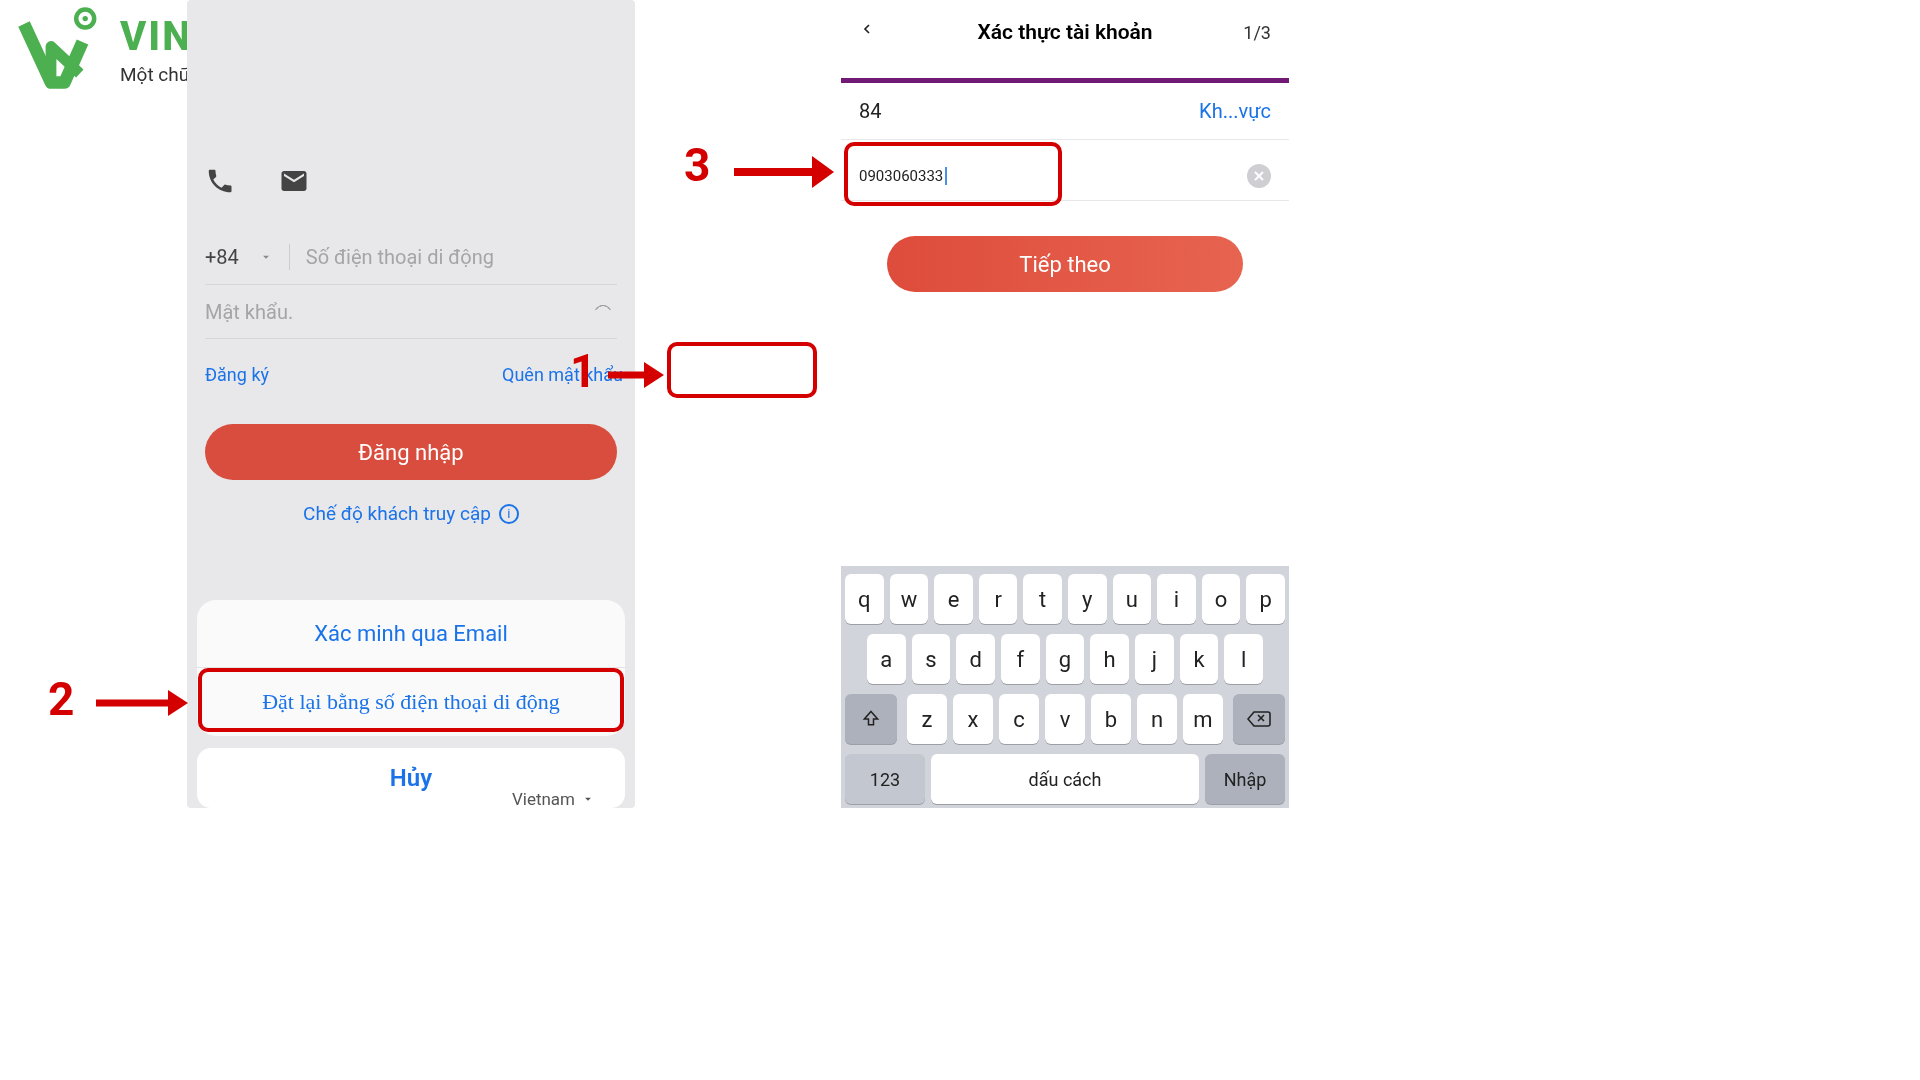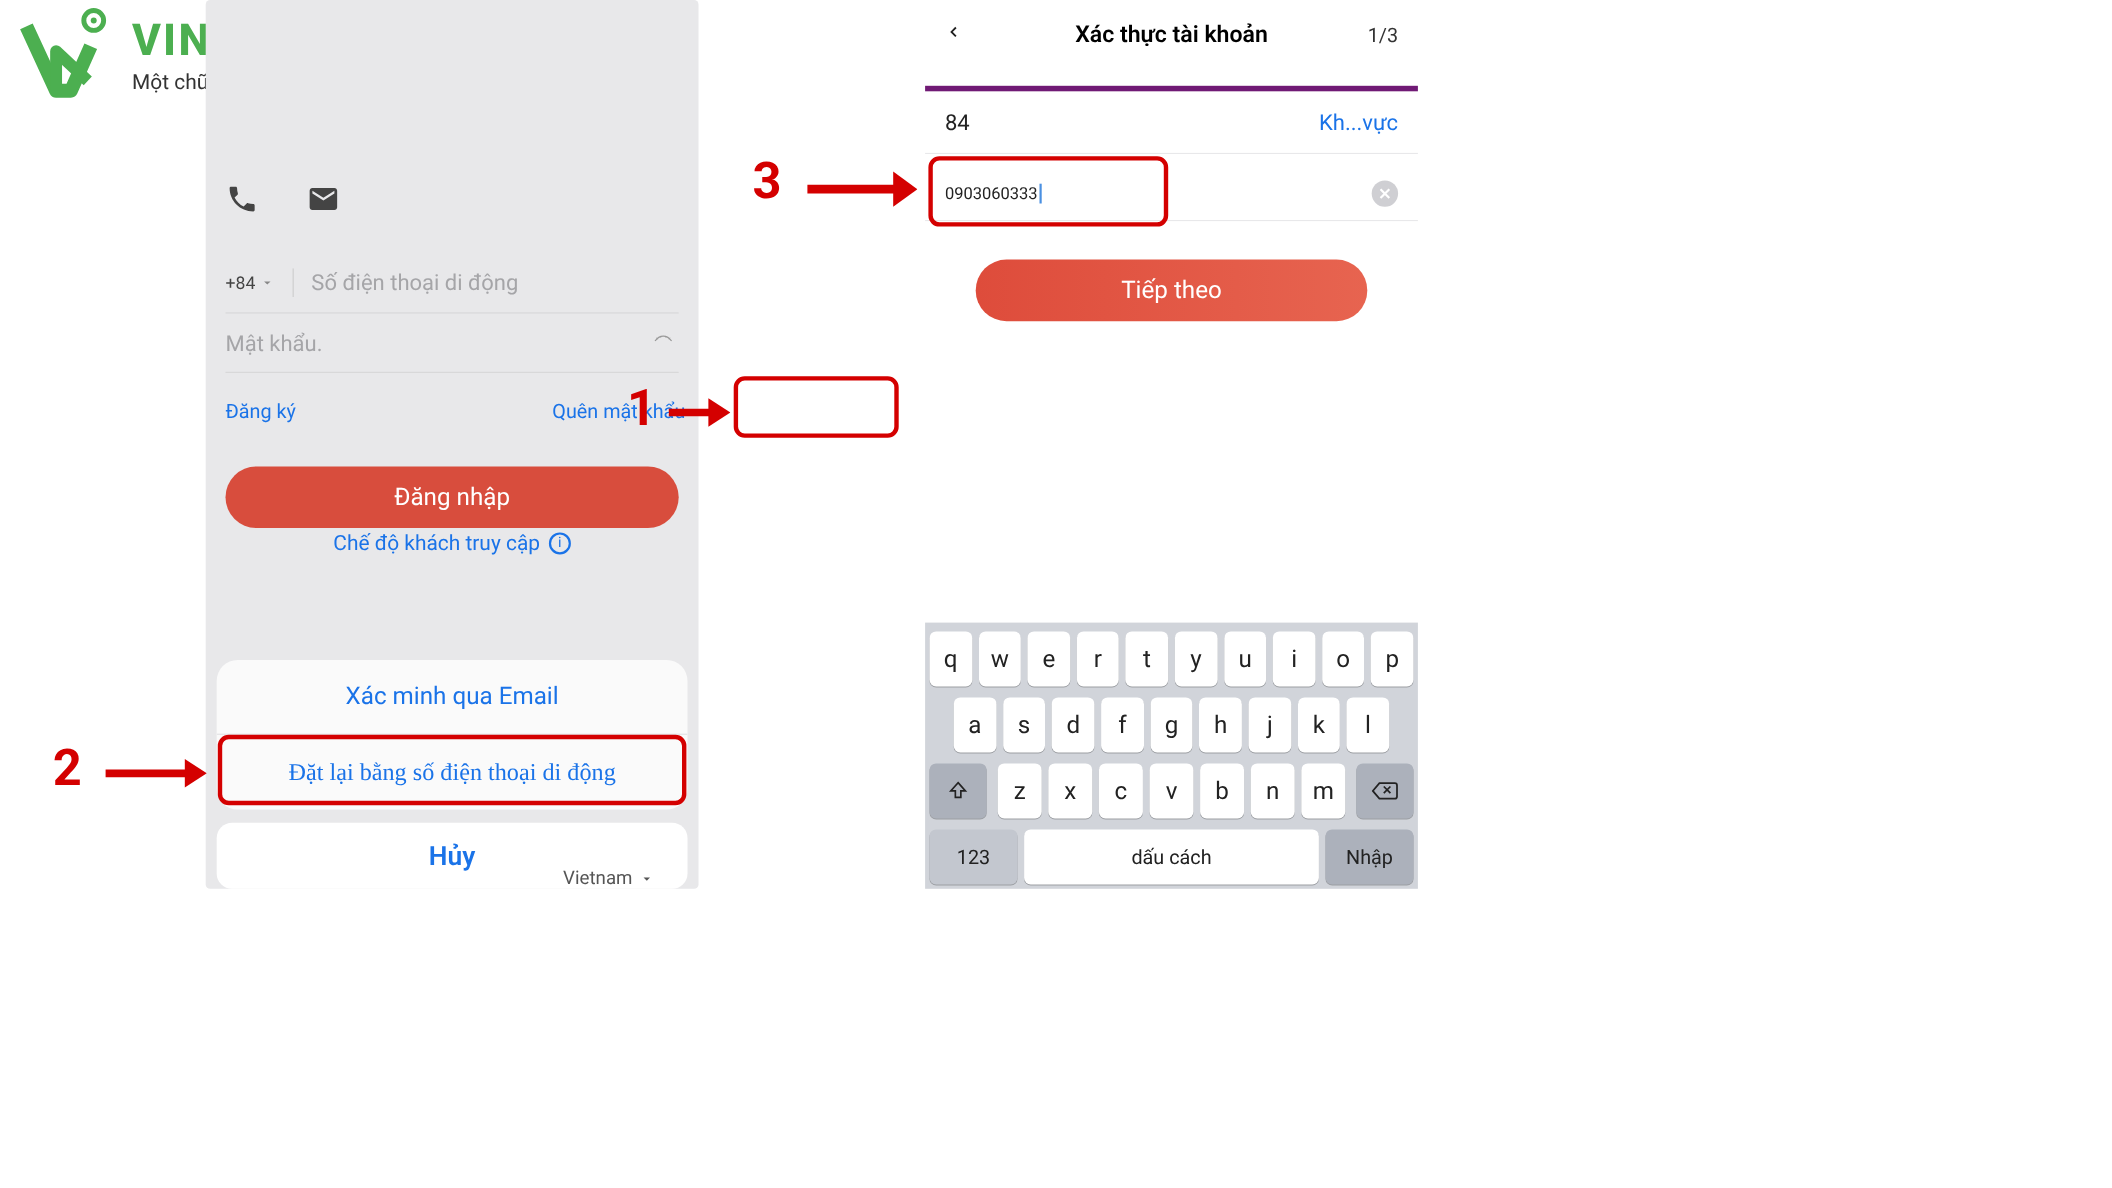--- a/index.html
+++ b/index.html
@@ -22,34 +22,34 @@
   .app-icon-inner { width: 56px; height: 56px; border-radius: 50%; border: 7px solid #fff; position: relative; }
   .app-icon-inner::after { content:""; position:absolute; top:50%; left:50%; transform:translate(-50%,-50%); width:14px; height:14px; border-radius:50%; background:#fff; }
 
   
   .icon-row { position: absolute; top: 166px; left: 18px; display: flex; gap: 44px; }
   .icon-row svg { width: 30px; height: 30px; fill: #444; }
 
   .field-row { position: absolute; left: 18px; right: 18px; display: flex; align-items: center; border-bottom: 1px solid #d6d6d8; padding: 14px 0; }
   .field-row.phone-input { top: 230px; }
   .field-row.pwd-input { top: 286px; }
-  .cc-prefix { font-size: 16px; color: #444; display:flex; align-items:center; gap:4px; }
+  .cc-prefix { font-size: 20px; color: #444; display:flex; align-items:center; gap:20px; }
   .cc-prefix svg{width:14px;height:14px;fill:#888;}
   .vdiv { width: 1px; height: 26px; background: #ccc; margin: 0 16px; }
   .placeholder { font-size: 20px; color: #a5a5a8; flex: 1; }
   .eye-icon { width: 28px; }
 
   .link-row { position: absolute; top: 360px; left: 18px; right: 4px; display: flex; justify-content: space-between; align-items: center; }
   .link { color: #1a73e8; font-size: 18px; }
   .link.forgot { padding: 4px 8px; }
 
   .primary-btn { position: absolute; left: 18px; right: 18px; height: 56px; border-radius: 28px; background: #d84d3d; color: #fff; display:flex; align-items:center; justify-content:center; font-size: 22px; }
   .primary-btn.login { top: 424px; }
 
-  .guest-row { position: absolute; top: 482px; left: 0; right: 0; text-align: right; color: #1a73e8; font-size: 19px; display:flex; justify-content:center; align-items:center; gap:8px;}
+  .guest-row { position: absolute; top: 502px; left: 0; right: 0; text-align: right; color: #1a73e8; font-size: 19px; display:flex; justify-content:center; align-items:center; gap:8px;}
   .info-icon{ width:20px; height:20px; border:2px solid #1a73e8; border-radius:50%; display:inline-flex; align-items:center; justify-content:center; font-size:13px; color:#1a73e8;}
 
   
   .sheet { position: absolute; left: 10px; right: 10px; bottom: 72px; background: #fafafa; border-radius: 19px; overflow: hidden; }
   .sheet-item { height: 68px; display:flex; align-items:center; justify-content:center; font-size: 22px; color:#1a73e8; border-bottom:1px solid #e2e2e4; }
   .sheet-item:last-child{border-bottom:none;font-family:Liberation Serif, serif;}
   .cancel-sheet { position:absolute; left:10px; right:10px; bottom: 0; height: 60px; background:#fff; border-radius:14px; display:flex; align-items:center; justify-content:center; font-size:24px; color:#1a73e8; font-weight:600; }
 
   .bottom-lang { position:absolute; bottom:-1px; right:40px; font-size:17px; color:#555; display:flex; align-items:center; gap:6px;}
 

